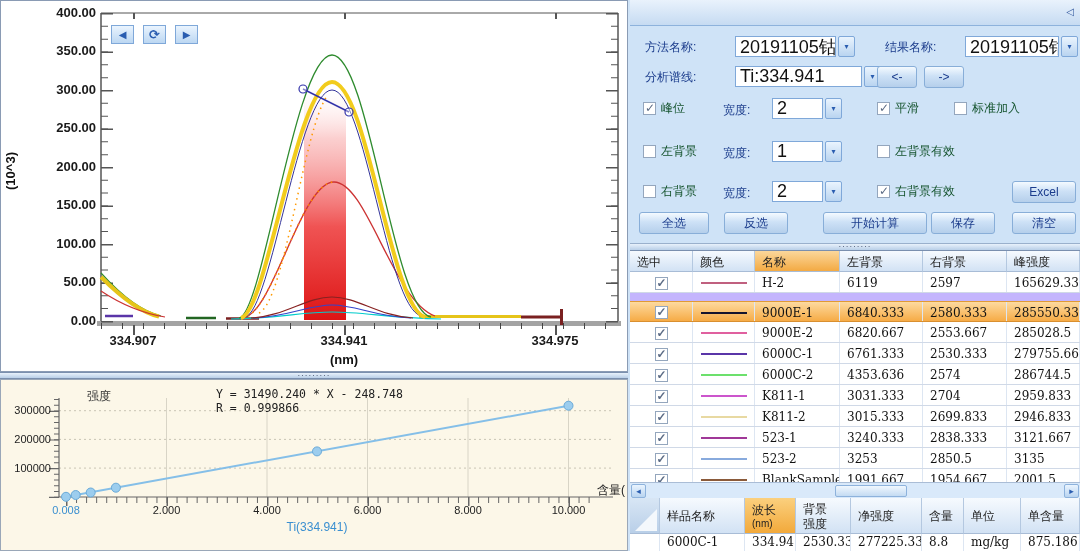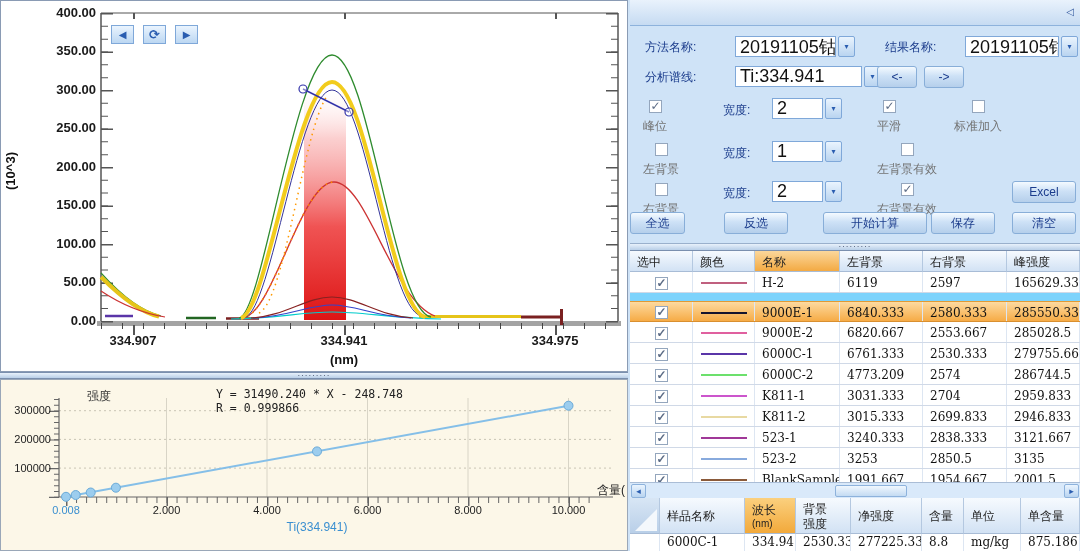--- a/index.html
+++ b/index.html
@@ -26,28 +26,28 @@
   #tabstrip { position:absolute; left:0; top:0; width:450px; height:26px; background:linear-gradient(#e9f2fc,#c6dbf2); border-bottom:1px solid #8db2dc; }
   #tab-calc { position:absolute; left:8px; top:3px; height:23px; padding:0 30px; background:linear-gradient(#fdfeff,#e8f1fb); border:1px solid #8db2dc; border-bottom:none; border-radius:3px 3px 0 0; font-size:12px; color:#1b3c8c; line-height:22px;margin-top:45px; }
   #collapse-arrow { position:absolute; right:6px; top:6px; color:#33599e; font-size:10px; cursor:pointer; }
 
   #control-panel { position:absolute; left:0; top:26px; width:450px; height:217px; background:#cfe3f7; }
   .plabel { position:absolute; color:#1b3c8c; font-size:12px; white-space:nowrap; }
   .combo { position:absolute; display:flex; gap:2px; height:21px; }
   .combo .field { flex:1; background:#fff; border:1px solid #7fa8d9; font-size:18px; color:#111; padding:0 4px; display:flex; align-items:center; white-space:nowrap; overflow:hidden; }
   .combo .dbtn { width:17px; background:linear-gradient(#eaf4fe,#b9d4f0); border:1px solid #7fa8d9; border-radius:2px; color:#2a5db0; font-size:8px; display:flex; align-items:center; justify-content:center; cursor:pointer; }
   .btn3d { position:absolute; height:22px; background:linear-gradient(#f4faff,#cde1f6 45%,#b5cfeb); border:1px solid #88aed8; border-radius:3px; color:#1b3c8c; font-size:12px; text-align:center; line-height:20px; cursor:pointer; }
-  .cbrow { position:absolute; display:flex; align-items:center; gap:5px; color:#737373; font-size:12px; white-space:nowrap;flex-direction:column; }
+  .cbrow { position:absolute; display:flex; align-items:center; gap:5px; color:#14532d; font-size:12px; white-space:nowrap; }
   .cb { width:13px; height:13px; background:#fff; border:1px solid #94a6bd; display:inline-block; position:relative; flex:none; cursor:pointer; }
   .cb.on::after { content:"✓"; position:absolute; left:1px; top:-2px; font-size:12px; font-weight:bold; color:#5b6b85; }
 
   #right-splitter { position:absolute; left:0; top:243px; width:450px; height:8px; background:linear-gradient(#e8f1fb,#b9cfe8); border-top:1px solid #9ab0cc; border-bottom:1px solid #7a8fae; text-align:center; font-size:8px; color:#44506a; line-height:6px; letter-spacing:1px; }
 
   
-  #spec-table { position:absolute; left:0; top:251px; width:450px; height:231px; background:#7dd3fc; font-size:12px; }
+  #spec-table { position:absolute; left:0; top:251px; width:450px; height:231px; background:#c4b5fd; font-size:12px; }
   .thead, .trow { display:grid; grid-template-columns:63px 62px 85px 83px 84px 1fr; }
   .thead { height:21px; }
   .th { background:linear-gradient(#f6fafe,#d2e2f4); border-right:1px solid #b4c8e0; border-bottom:1px solid #a8bcd6; color:#222; padding:3px 0 0 7px; }
   .th.hl { background:linear-gradient(#fbd79b,#f3aa43); }
   .trow { height:21px; border-bottom:1px solid #d0d9e7; background:#fff; }
   .trow.sel { background:linear-gradient(#fdda9f,#f6ab46); border-top:1px solid #e09a35; border-bottom:1px solid #d98f2f;margin-top:8px; }
   .tc { border-right:1px solid #dde6f2; padding:2px 0 0 7px; color:#111; font-family:"DejaVu Serif","Liberation Serif",serif; white-space:nowrap; overflow:hidden; display:flex; align-items:center; }
   .tc.cen { justify-content:center; padding-left:0; }
   .cline { width:46px; height:2px; display:inline-block; }
 
@@ -264,21 +264,21 @@
       <div class="combo" style="left:142px;top:155px;width:70px">
         <span class="field">2</span>
         <span class="dbtn">▾</span>
       </div>
       <div class="cbrow" style="left:247px;top:157px">
         <span class="cb on"></span>
         <span>右背景有效</span>
       </div>
       <div class="btn3d" style="left:382px;top:155px;width:64px">Excel</div>
 
-      <div class="btn3d" style="left:0;top:186px;width:55px">全选</div>
+      <div class="btn3d" style="left:9px;top:186px;width:70px">全选</div>
       <div class="btn3d" style="left:94px;top:186px;width:64px">反选</div>
       <div class="btn3d" style="left:193px;top:186px;width:104px">开始计算</div>
       <div class="btn3d" style="left:301px;top:186px;width:64px">保存</div>
       <div class="btn3d" style="left:382px;top:186px;width:64px">清空</div>
     </div>
 
     <div id="right-splitter">·········</div>
 
     <div id="spec-table">
       <div class="thead">
@@ -339,21 +339,21 @@
         <div class="tc">279755.667</div>
       </div>
       <div class="trow">
         <div class="tc cen">
             <span class="cb on"></span>
           </div>
         <div class="tc cen">
             <span class="cline" style="background: rgb(108, 224, 108);"></span>
           </div>
         <div class="tc">6000C-2</div>
-        <div class="tc">4773.209</div>
+        <div class="tc">4353.636</div>
         <div class="tc">2574</div>
         <div class="tc">286744.5</div>
       </div>
       <div class="trow">
         <div class="tc cen">
             <span class="cb on"></span>
           </div>
         <div class="tc cen">
             <span class="cline" style="background: rgb(204, 85, 204);"></span>
           </div>

